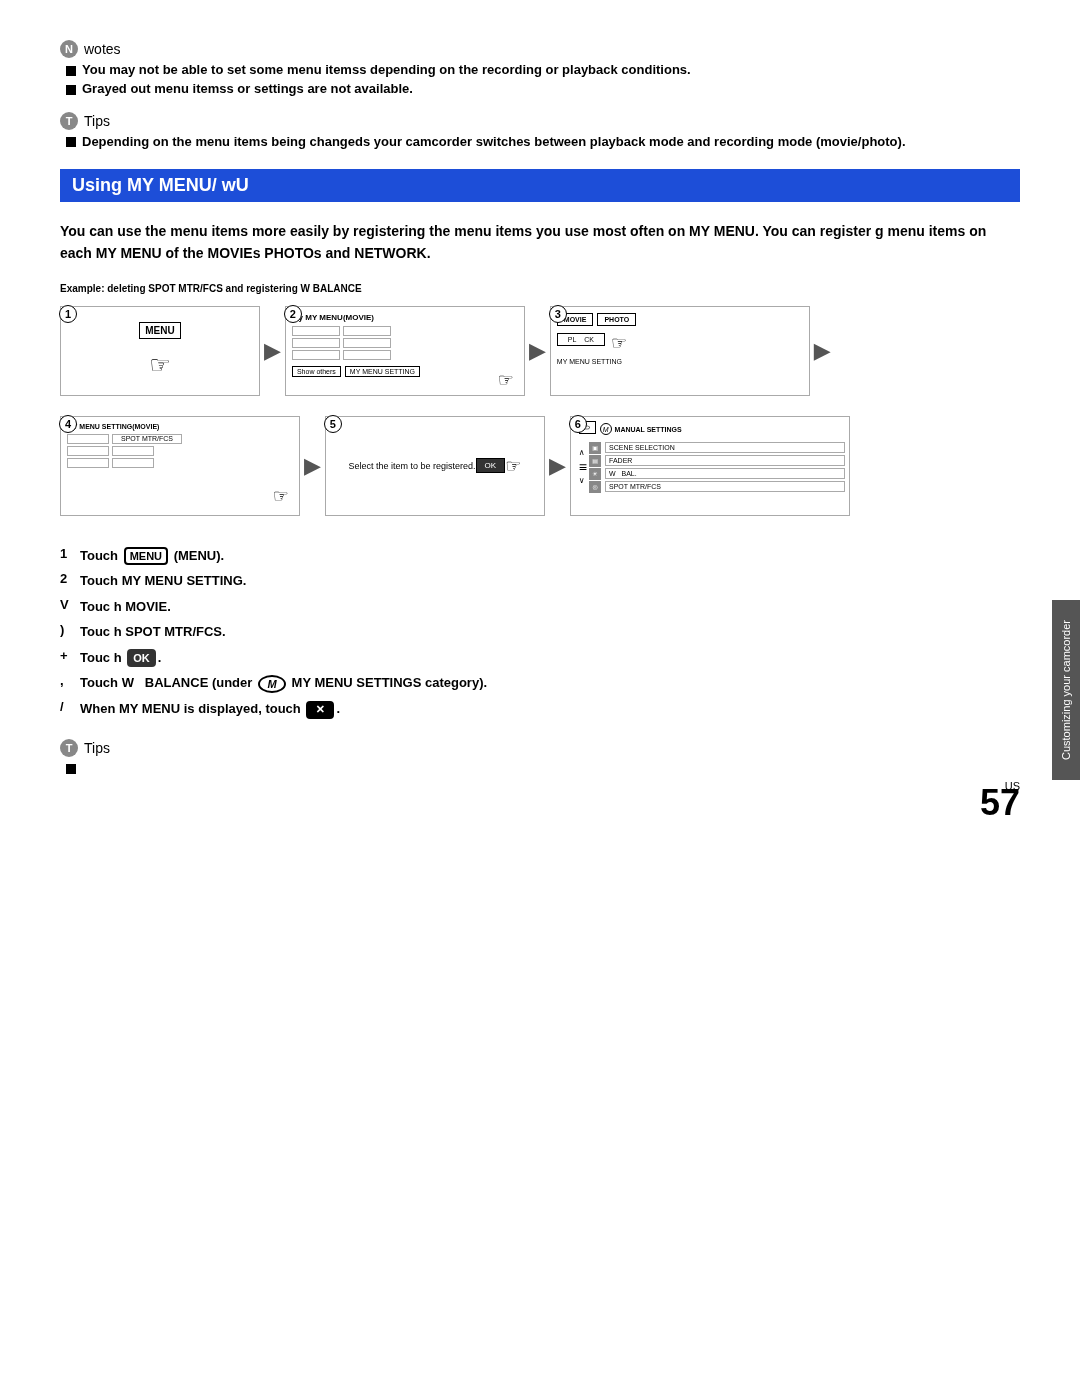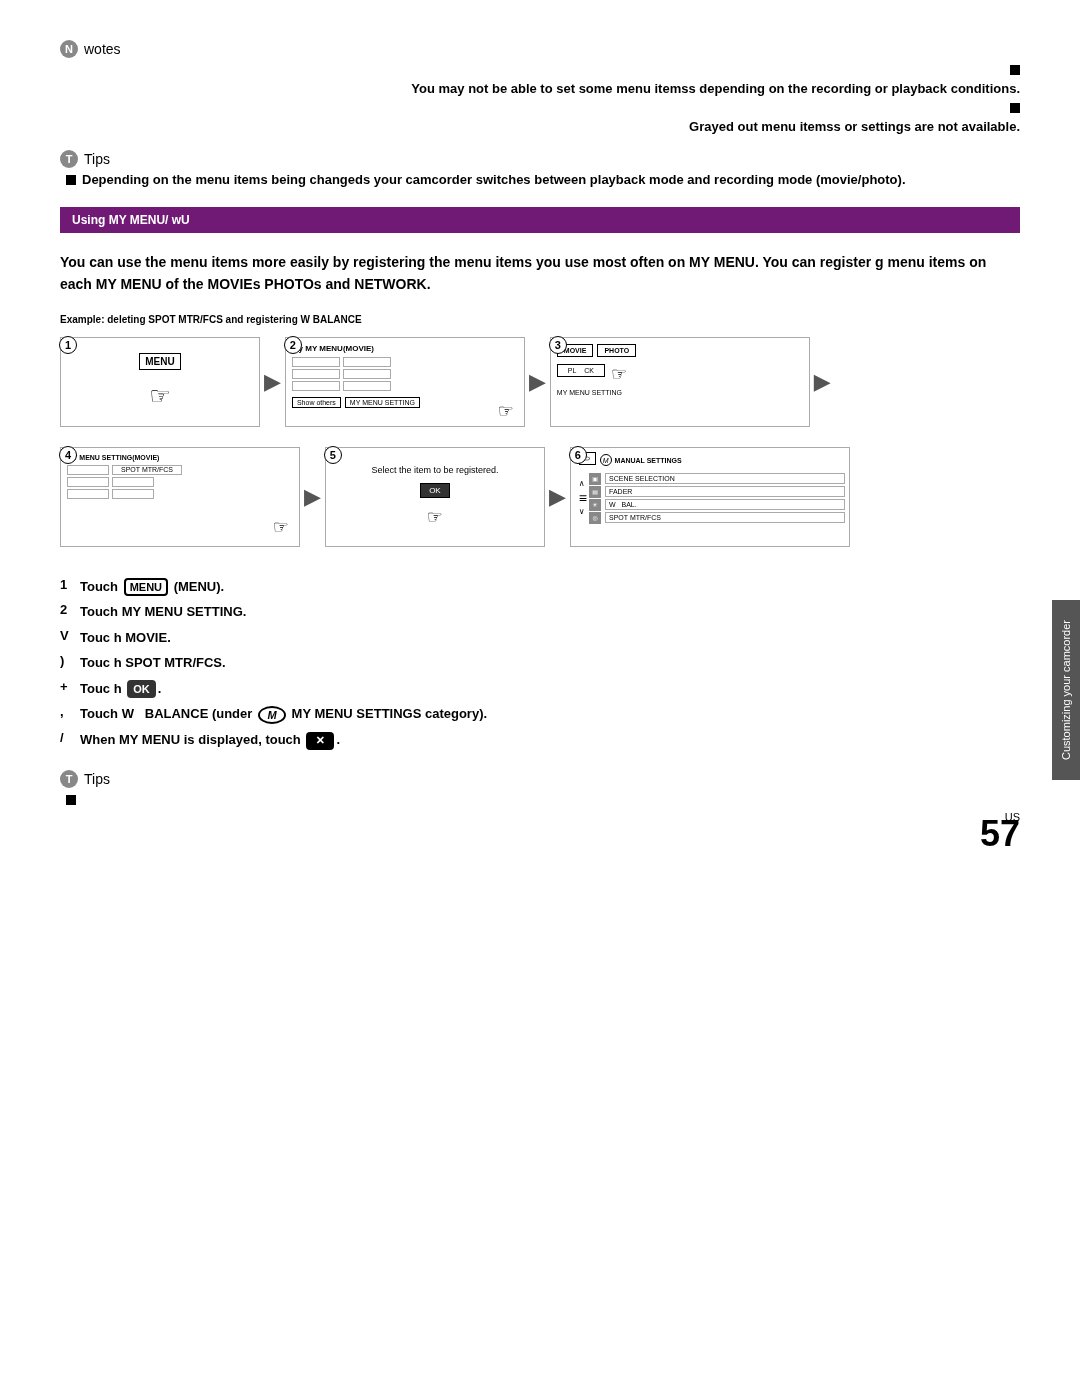--- a/index.html
+++ b/index.html
@@ -36,25 +36,24 @@
       display: inline-flex;
       align-items: center;
       justify-content: center;
       color: #fff;
       font-size: 11px;
       font-weight: bold;
       flex-shrink: 0;
     }
     .notes-item {
       display: flex;
-      align-items: flex-end;
+      align-items: center;
       gap: 6px;
       margin-left: 6px;
       margin-bottom: 4px;
-      flex-direction: column;
     }
     .bullet-square {
       width: 10px;
       height: 10px;
       background: #000;
       flex-shrink: 0;
       margin-top: 3px;
     }
     .notes-item p {
       font-size: 13px;
@@ -71,24 +70,24 @@
       margin-left: 6px;
       margin-bottom: 4px;
     }
     .tips-item p {
       font-size: 13px;
       font-weight: bold;
     }
 
     
     .section-heading {
-      background: #701a75;
+      background: #1d4ed8;
       color: #fff;
       padding: 6px 12px;
-      font-size: 12px;
+      font-size: 18px;
       font-weight: bold;
       margin-bottom: 18px;
     }
 
     
     .intro-para {
       font-size: 14px;
       font-weight: bold;
       margin-bottom: 18px;
       line-height: 1.6;
@@ -297,23 +296,22 @@
 
     
     .step5-box {
       height: 100px;
       display: flex;
       align-items: center;
       justify-content: center;
     }
     .step5-inner {
       display: flex;
-      flex-direction: column;
-      align-items: center;
-      gap: 8px;
+      flex-direction: row;
+      align-items: center;
       justify-content: flex-end;
     }
     .step5-text {
       font-size: 9px;
     }
     .step5-ok {
       border: 1px solid #000;
       background: #333;
       color: #fff;
       font-size: 8px;

